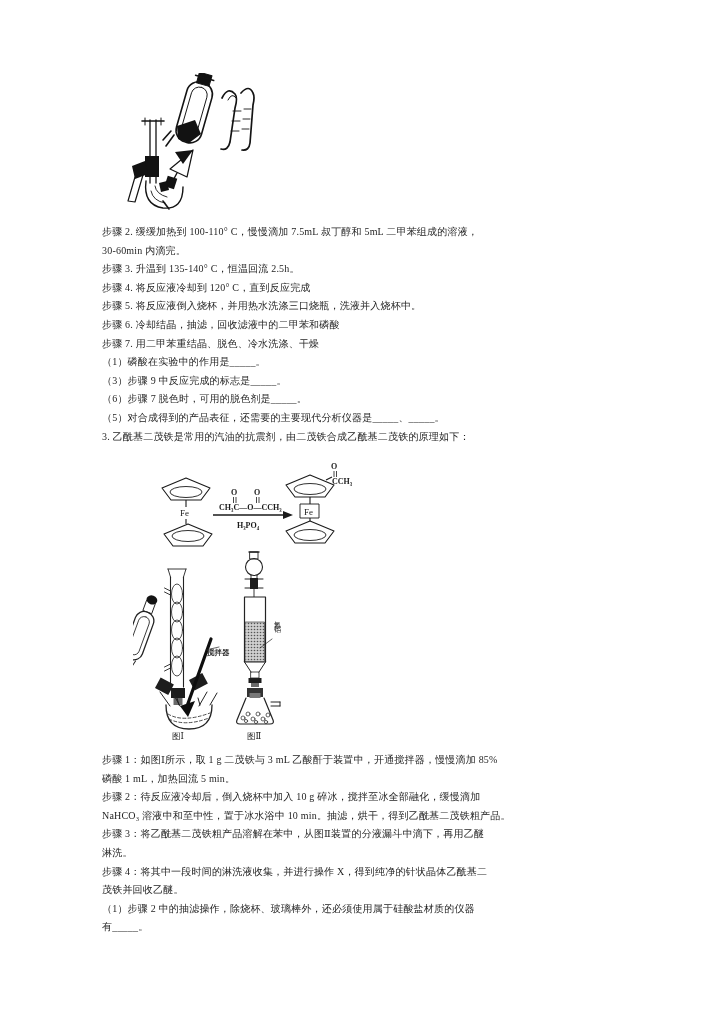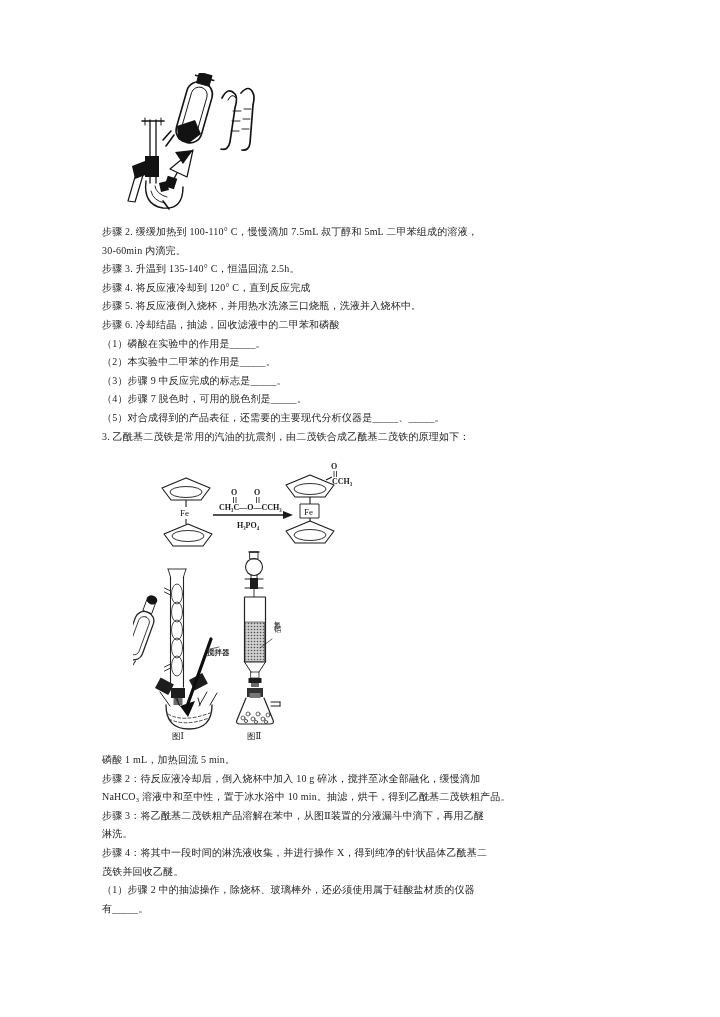--- a/index.html
+++ b/index.html
@@ -80,24 +80,24 @@
     </svg>
   </div>
 
   <div class="textblock" id="block-top">
     <div class="tline">步骤 2. 缓缓加热到 100-110° C，慢慢滴加 7.5mL 叔丁醇和 5mL 二甲苯组成的溶液，</div>
     <div class="tline">30-60min 内滴完。</div>
     <div class="tline">步骤 3. 升温到 135-140° C，恒温回流 2.5h。</div>
     <div class="tline">步骤 4. 将反应液冷却到 120° C，直到反应完成</div>
     <div class="tline">步骤 5. 将反应液倒入烧杯，并用热水洗涤三口烧瓶，洗液并入烧杯中。</div>
     <div class="tline">步骤 6. 冷却结晶，抽滤，回收滤液中的二甲苯和磷酸</div>
+    <div class="tline">步骤 7. 用二甲苯重结晶、脱色、冷水洗涤、干燥</div>
     <div class="tline">（1）磷酸在实验中的作用是_____。</div>
-    <div class="tline">（2）本实验中二甲苯的作用是_____。</div>
     <div class="tline">（3）步骤 9 中反应完成的标志是_____。</div>
-    <div class="tline">（4）步骤 7 脱色时，可用的脱色剂是_____。</div>
+    <div class="tline">（6）步骤 7 脱色时，可用的脱色剂是_____。</div>
     <div class="tline">（5）对合成得到的产品表征，还需要的主要现代分析仪器是_____、_____。</div>
     <div class="tline">3. 乙酰基二茂铁是常用的汽油的抗震剂，由二茂铁合成乙酰基二茂铁的原理如下：</div>
   </div>
 
   <div class="figwrap" id="scheme">
     <svg width="265" height="102" viewBox="0 0 265 102">
       <g stroke="#1a1a1a" fill="none" stroke-width="1.1" stroke-linejoin="round">
 
         <g transform="translate(46,33)">
           <path d="M0 -13 L24 -3 L15 9 L-15 9 L-24 -3 Z"></path>
@@ -232,20 +232,21 @@
       </g>
       <text class="figcap" x="39" y="189">图Ⅰ</text>
       <text class="figcap" x="114" y="189">图Ⅱ</text>
     </svg>
   </div>
 
   <div class="stirlabel">搅拌器</div>
   <div class="vlabel">氧化铝</div>
 
   <div class="textblock" id="block-bottom">
+    <div class="tline">步骤 1：如图Ⅰ所示，取 1 g 二茂铁与 3 mL 乙酸酐于装置中，开通搅拌器，慢慢滴加 85%</div>
     <div class="tline">磷酸 1 mL，加热回流 5 min。</div>
     <div class="tline">步骤 2：待反应液冷却后，倒入烧杯中加入 10 g 碎冰，搅拌至冰全部融化，缓慢滴加</div>
     <div class="tline">NaHCO₃ 溶液中和至中性，置于冰水浴中 10 min。抽滤，烘干，得到乙酰基二茂铁粗产品。</div>
     <div class="tline">步骤 3：将乙酰基二茂铁粗产品溶解在苯中，从图Ⅱ装置的分液漏斗中滴下，再用乙醚</div>
     <div class="tline">淋洗。</div>
     <div class="tline">步骤 4：将其中一段时间的淋洗液收集，并进行操作 X，得到纯净的针状晶体乙酰基二</div>
     <div class="tline">茂铁并回收乙醚。</div>
     <div class="tline">（1）步骤 2 中的抽滤操作，除烧杯、玻璃棒外，还必须使用属于硅酸盐材质的仪器</div>
     <div class="tline">有_____。</div>
   </div>

